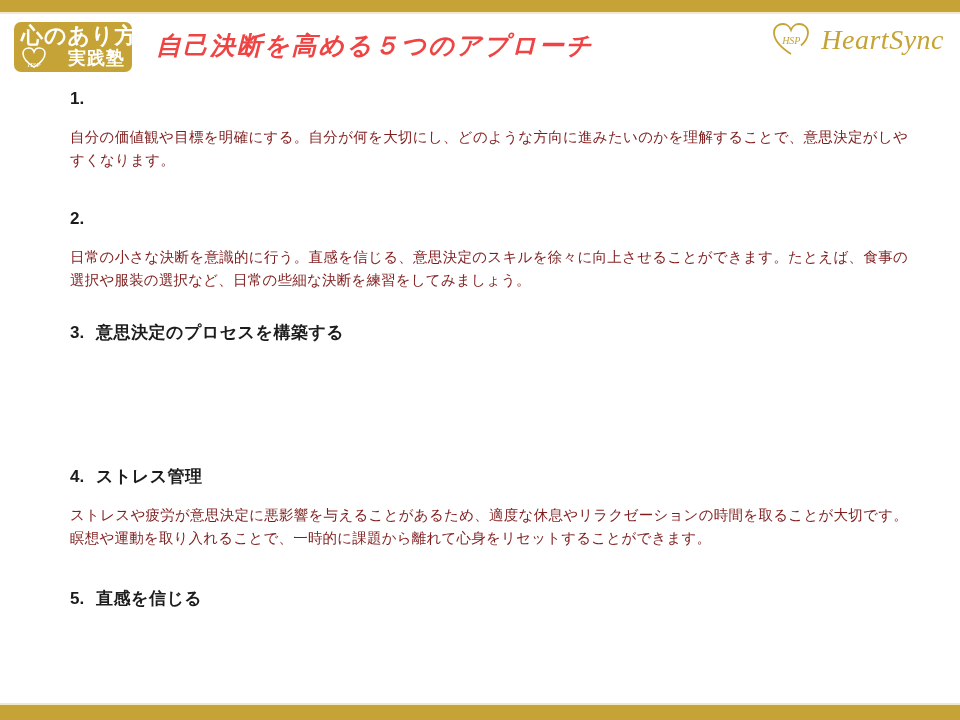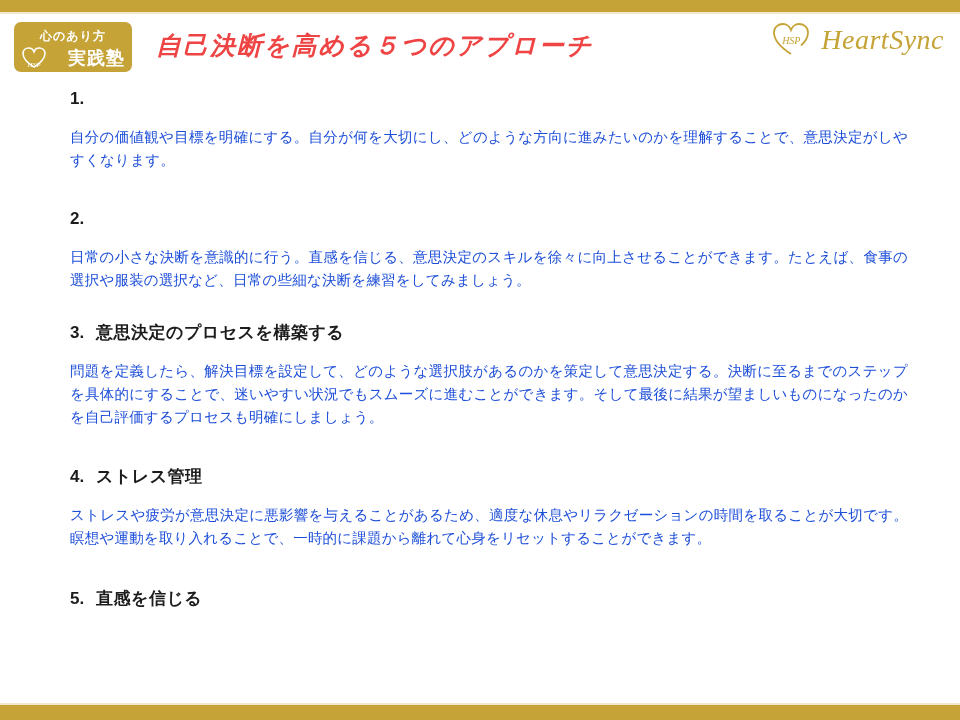--- a/index.html
+++ b/index.html
@@ -29,21 +29,21 @@
   .badge {
     position: absolute; left: 14px; top: 22px;
     width: 118px; height: 50px;
     background: #C5A336;
     border-radius: 7px;
     box-sizing: border-box;
     padding: 3px 7px 2px 7px;
     color: #ffffff;
   }
   .badge-line1 {
-    font-size: 12px; font-weight: bold;
+    font-size: 22px; font-weight: bold;
     letter-spacing: 1px; text-align: center;
     line-height: 22px;
     white-space: nowrap;
   }
   .badge-row {
     display: flex; align-items: flex-end; justify-content: space-between;
     line-height: 22px;
   }
   .badge-heart { position: relative; width: 26px; height: 22px; }
   .badge-heart svg { display: block; }
@@ -94,21 +94,21 @@
   .section-heading {
     display: flex;
     font-size: 17px; font-weight: bold; color: #1c1c1c;
     line-height: 22px;
   }
   .section-number { width: 26px; flex: 0 0 26px; }
   .section-title { letter-spacing: 0.5px; }
   .section-body {
     margin-top: 16px;
     font-size: 14.5px; line-height: 23px;
-    color: #1d4ed8;
+    color: #7f1d1d;
     letter-spacing: 0.2px;
     text-align: justify;
   }
   #section-1 { top: 88px; }
   #section-2 { top: 208px; }
   #section-3 { top: 322px; }
   #section-4 { top: 466px; }
   #section-5 { top: 588px; }
 </style>
 </head>
@@ -153,21 +153,20 @@
     <span class="section-number">2.</span>
   </div>
   <div class="section-body">日常の小さな決断を意識的に行う。直感を信じる、意思決定のスキルを徐々に向上させることができます。たとえば、食事の選択や服装の選択など、日常の些細な決断を練習をしてみましょう。</div>
 </div>
 
 <div class="section" id="section-3">
   <div class="section-heading">
     <span class="section-number">3.</span>
     <span class="section-title">意思決定のプロセスを構築する</span>
   </div>
-  <div class="section-body">問題を定義したら、解決目標を設定して、どのような選択肢があるのかを策定して意思決定する。決断に至るまでのステップを具体的にすることで、迷いやすい状況でもスムーズに進むことができます。そして最後に結果が望ましいものになったのかを自己評価するプロセスも明確にしましょう。</div>
 </div>
 
 <div class="section" id="section-4">
   <div class="section-heading">
     <span class="section-number">4.</span>
     <span class="section-title">ストレス管理</span>
   </div>
   <div class="section-body">ストレスや疲労が意思決定に悪影響を与えることがあるため、適度な休息やリラクゼーションの時間を取ることが大切です。瞑想や運動を取り入れることで、一時的に課題から離れて心身をリセットすることができます。</div>
 </div>
 

